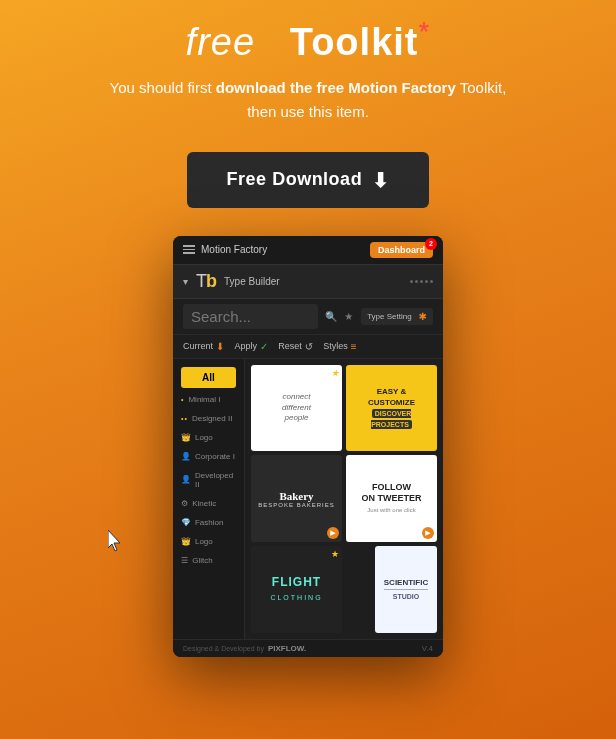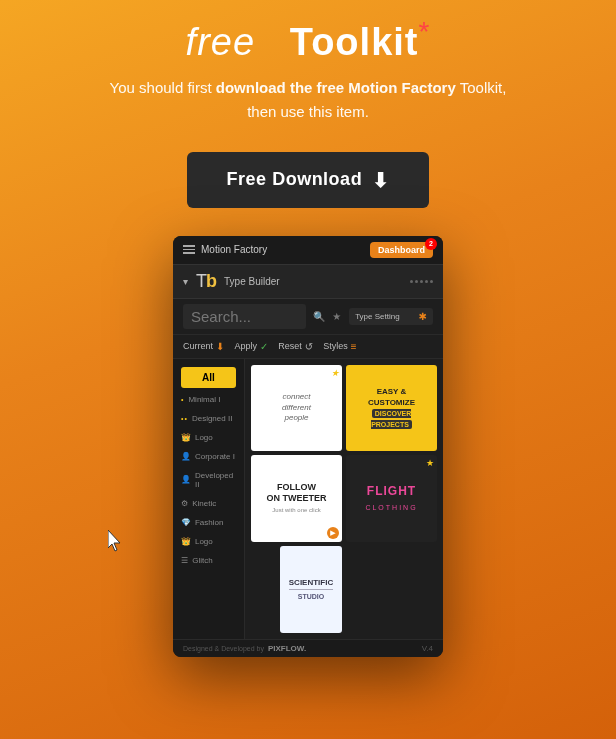--- a/index.html
+++ b/index.html
@@ -164,21 +164,21 @@
       gap: 4px;
     }
     .search-icons { display: flex; gap: 6px; align-items: center; }
     .icon-search, .icon-star { color: #777; font-size: 10px; }
     .type-setting-btn {
       background: #2a2a2a;
       color: #bbb;
       font-size: 8px;
       padding: 3px 6px;
       border-radius: 3px;
-      display: flex; align-items: center; gap: 19px;
+      display: flex; align-items: center; gap: 7px;
     }
     .wrench-icon { color: #e8821a; font-size: 10px; }
 
     
     .toolbar-row {
       background: #1e1e1e;
       display: flex;
       align-items: center;
       padding: 6px 10px;
       gap: 10px;
@@ -428,32 +428,39 @@
 
       <div class="grid-cell cell-white" style="flex-direction:column; font-style:italic; font-size:8px; color:#555; text-align:center; padding:4px;">
         <span style="position:absolute;top:3px;right:3px;color:#f5c518;font-size:9px;">★</span>
         <span style="font-size:8px;color:#666;font-style:italic;line-height:1.3;">connect<br>different<br><em>people</em></span>
       </div>
 
       <div class="grid-cell cell-yellow" style="flex-direction:column; text-align:center; padding:16px;">
         <span style="font-size:8px;color:#222;font-weight:bold;line-height:1.4;">EASY &amp; CUSTOMIZE<br><span style="font-size:7px;background:#333;color:#f5c518;padding:1px 3px;border-radius:2px;">DISCOVER PROJECTS</span></span>
       </div>
 
+      <div class="grid-cell bakery-cell" style="flex-direction:column;">
+        <div class="bakery-text">
+          <div class="bakery-name">Bakery</div>
+          <div class="bakery-sub">BESPOKE BAKERIES</div>
+        </div>
+        <div class="play-icon" style="position:absolute;bottom:3px;right:3px;background:#e8821a;color:white;border-radius:50%;width:12px;height:12px;font-size:7px;display:flex;align-items:center;justify-content:center;">▶</div>
+      </div>
 
       <div class="grid-cell follow-cell" style="flex-direction:column;text-align:center;padding:4px;">
         <div class="follow-text">
           FOLLOW<br>ON TWEETER<br>
           <span style="font-size:6px;color:#888;font-weight:normal;">Just with one click</span>
         </div>
         <div style="position:absolute;bottom:3px;right:3px;background:#e8821a;color:white;border-radius:50%;width:12px;height:12px;font-size:7px;display:flex;align-items:center;justify-content:center;">▶</div>
       </div>
 
       <div class="grid-cell cell-dark2" style="flex-direction:column;text-align:center;padding:4px;">
         <span style="position:absolute;top:3px;right:3px;color:#f5c518;font-size:9px;">★</span>
-        <span style="font-size:12px;font-weight:900;color:#ec4899;letter-spacing:1px;line-height:1.2;">FLIGHT<br><span style="font-size:7px;letter-spacing:2px;font-weight:500;">CLOTHING</span></span>
+        <span style="font-size:12px;font-weight:900;color:#5eead4;letter-spacing:1px;line-height:1.2;">FLIGHT<br><span style="font-size:7px;letter-spacing:2px;font-weight:500;">CLOTHING</span></span>
       </div>
 
       <div class="grid-cell cell-white3" style="flex-direction:column;text-align:center;background:#f0f5ff;margin-left:29px;">
         <span style="font-size:8px;color:#334;font-weight:bold;line-height:1.4;">SCIENTIFIC<br><span style="font-size:7px;color:#557;border-top:1px solid #aab;display:block;padding-top:2px;">STUDIO</span></span>
       </div>
 
     </div>
   </div>
 
   <div class="app-footer">

